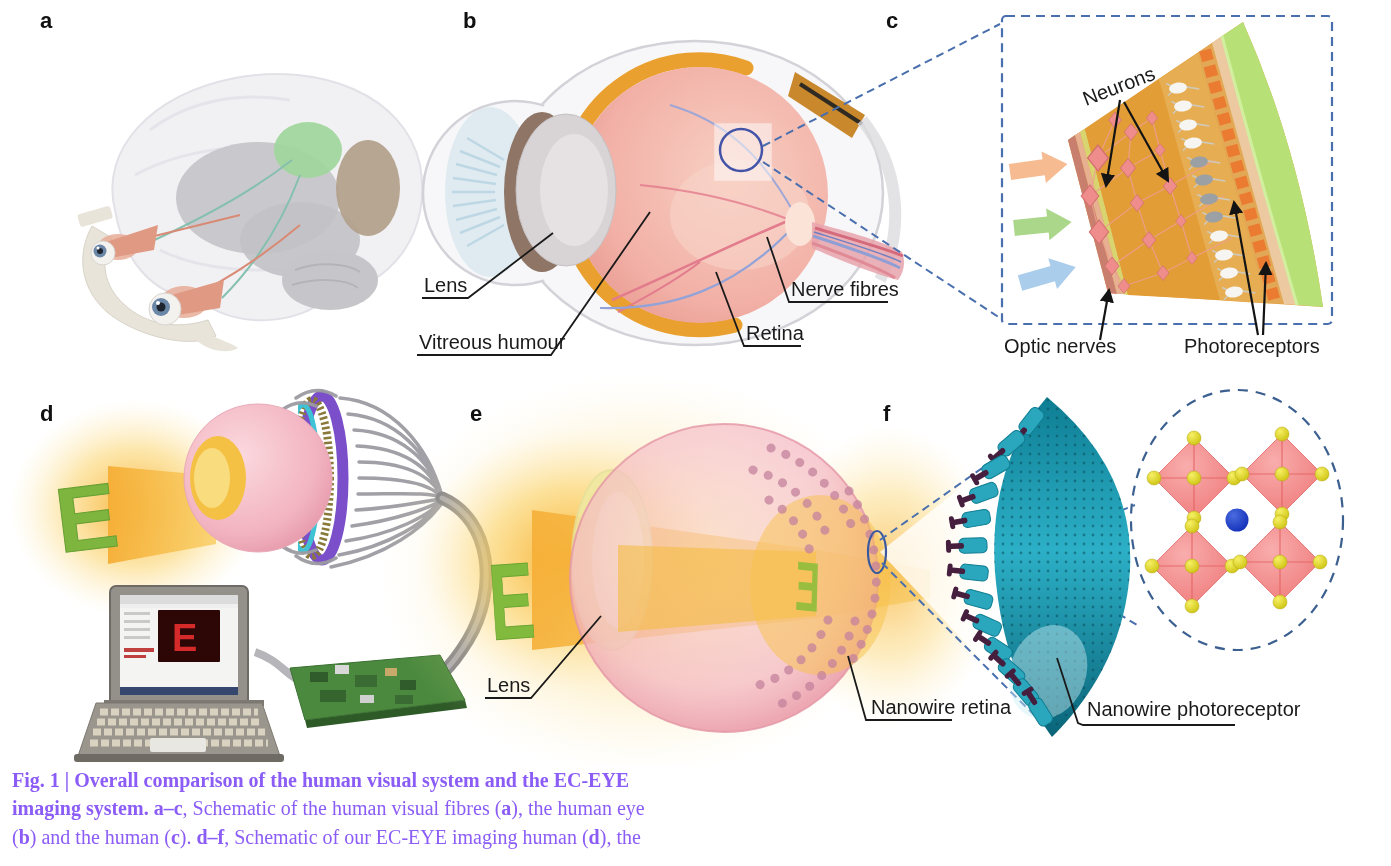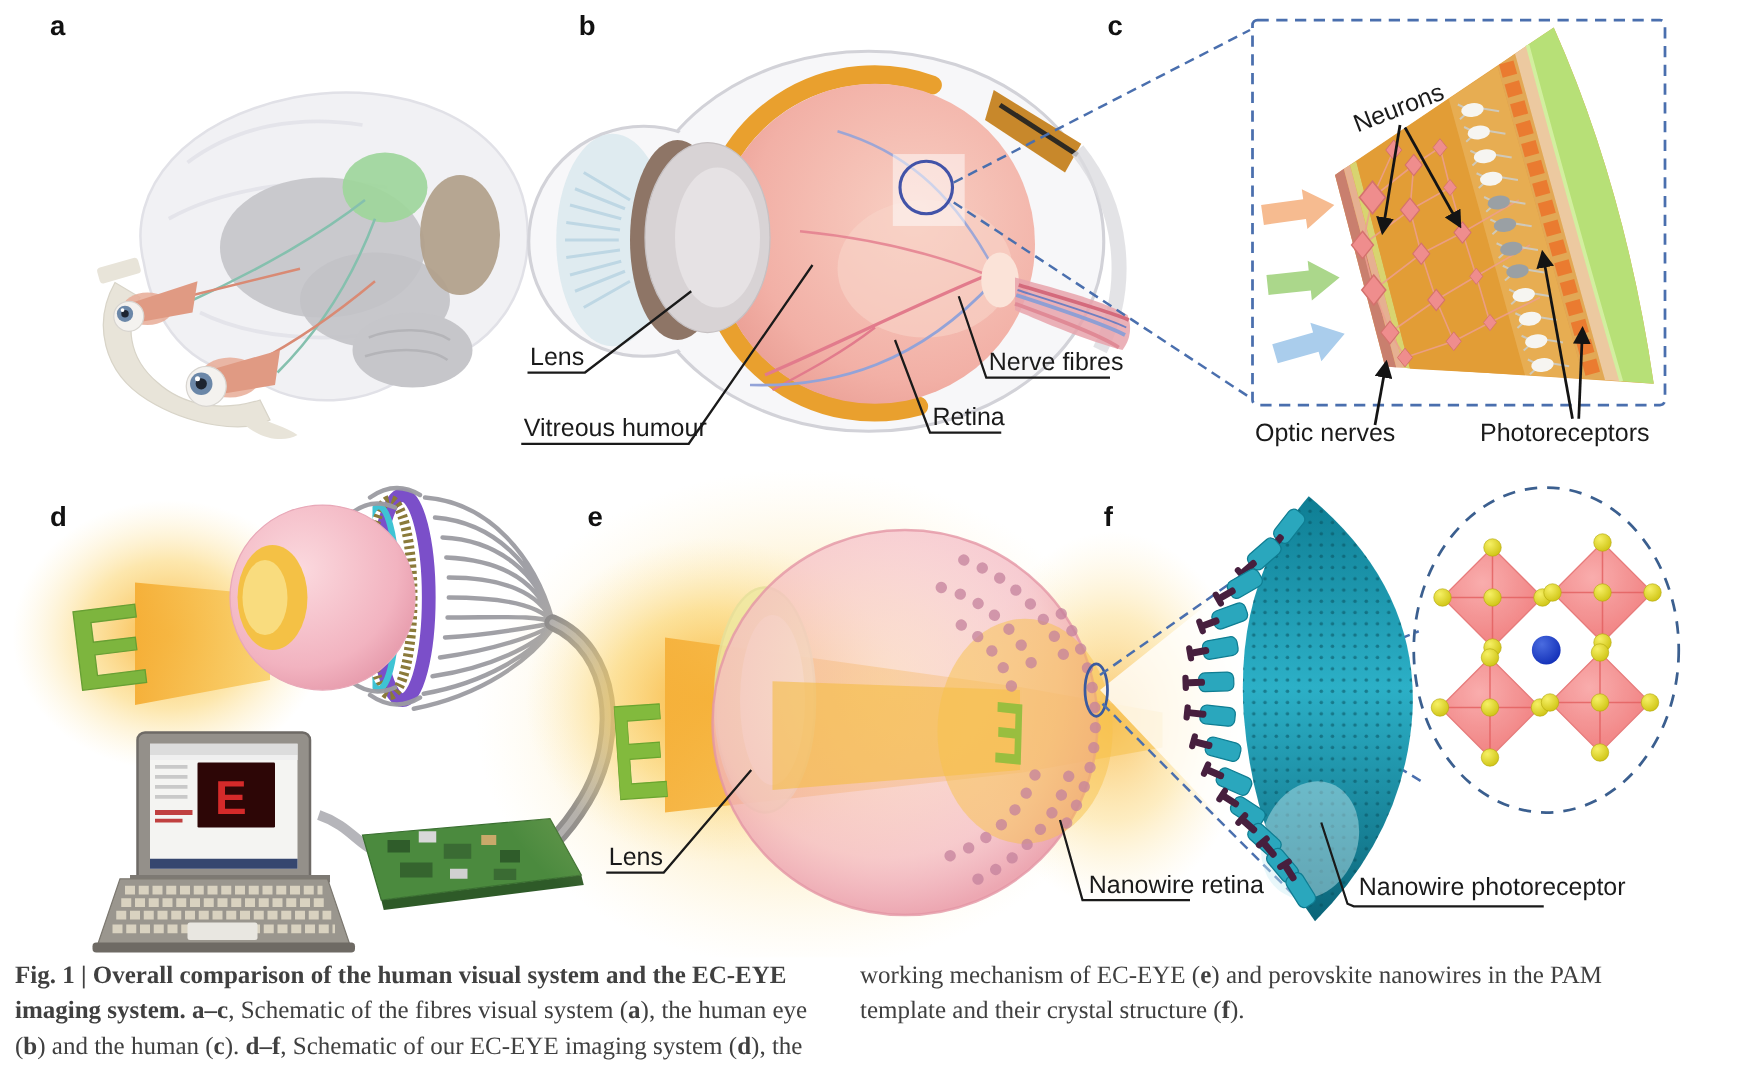--- a/index.html
+++ b/index.html
@@ -2,21 +2,21 @@
 <html><head>
 <meta charset="utf-8">
 <style>
   html,body{margin:0;padding:0;background:#ffffff;}
   .fig{position:relative;width:1391px;height:866px;background:#fff;overflow:hidden;
        font-family:"Liberation Sans",sans-serif;}
   .fig svg{position:absolute;left:0;top:0;font-family:"Liberation Sans",sans-serif;}
   .panel-letter{font-size:22px;font-weight:700;fill:#111;}
   .ann{font-size:20px;fill:#1a1a1a;}
   .caption{position:absolute;left:12px;top:766px;width:1366px;display:flex;gap:18px;
-           font-family:"Liberation Serif",serif;font-size:20px;line-height:1.42;color:#404040;
+           font-family:"Liberation Serif",serif;font-size:20px;line-height:1.42;color:#8b5cf6;
            white-space:pre-wrap;}
   .caption .col1{width:658px;flex:0 0 658px;}
   .caption .col2{flex:1;}
   .caption .b{font-weight:700;}
 </style>
 </head>
 <body>
 
 <div class="fig">
 <svg width="1391" height="766" viewBox="0 0 1391 766">
@@ -402,18 +402,16 @@
     <text class="panel-letter" x="463" y="28">b</text>
     <text class="panel-letter" x="886" y="28">c</text>
     <text class="panel-letter" x="40" y="421">d</text>
     <text class="panel-letter" x="470" y="421">e</text>
     <text class="panel-letter" x="883" y="421">f</text>
   </g>
 </svg>
 
 <div class="caption">
   <div class="col1"><span class="b">Fig. 1 | Overall comparison of the human visual system and the EC-EYE
-imaging system. a–c</span><span>, Schematic of the fibres visual system (</span><span class="b">a</span><span>), the human eye
-(</span><span class="b">b</span><span>) and the human (</span><span class="b">c</span><span>). </span><span class="b">d–f</span><span>, Schematic of our EC-EYE imaging system (</span><span class="b">d</span><span>), the</span></div>
-  <div class="col2"><span>working mechanism of EC-EYE (</span><span class="b">e</span><span>) and perovskite nanowires in the PAM
-template and their crystal structure (</span><span class="b">f</span><span>).</span></div>
+imaging system. a–c</span><span>, Schematic of the human visual fibres (</span><span class="b">a</span><span>), the human eye
+(</span><span class="b">b</span><span>) and the human (</span><span class="b">c</span><span>). </span><span class="b">d–f</span><span>, Schematic of our EC-EYE imaging human (</span><span class="b">d</span><span>), the</span></div>
 </div>
 </div>
 
 </body></html>

